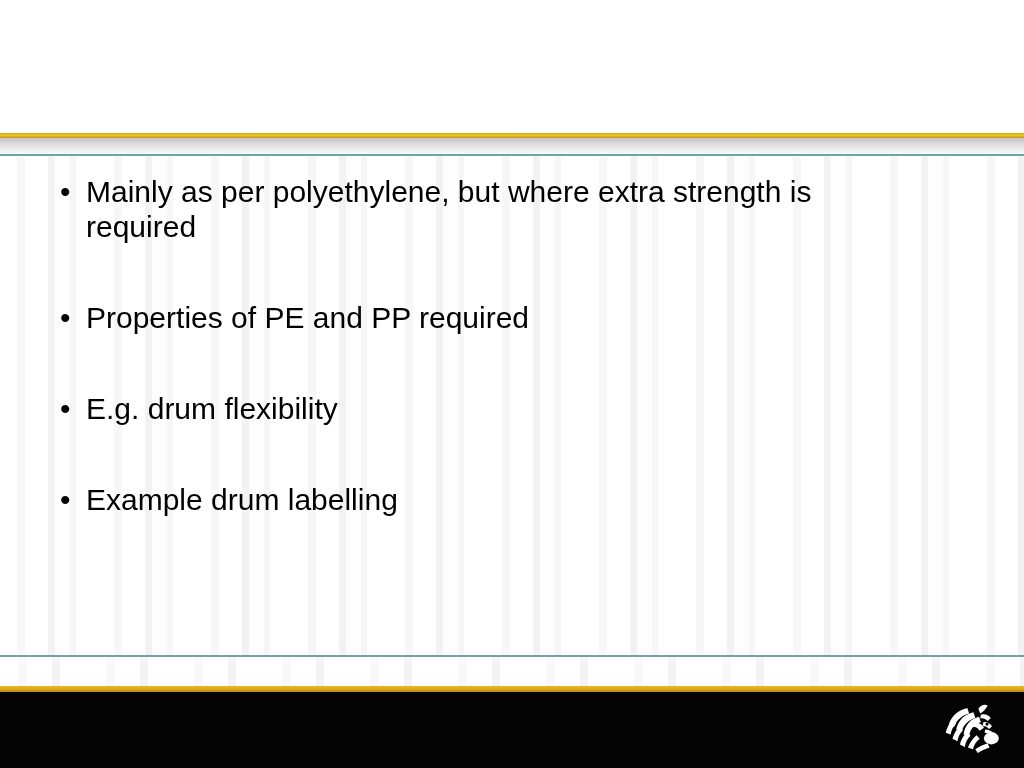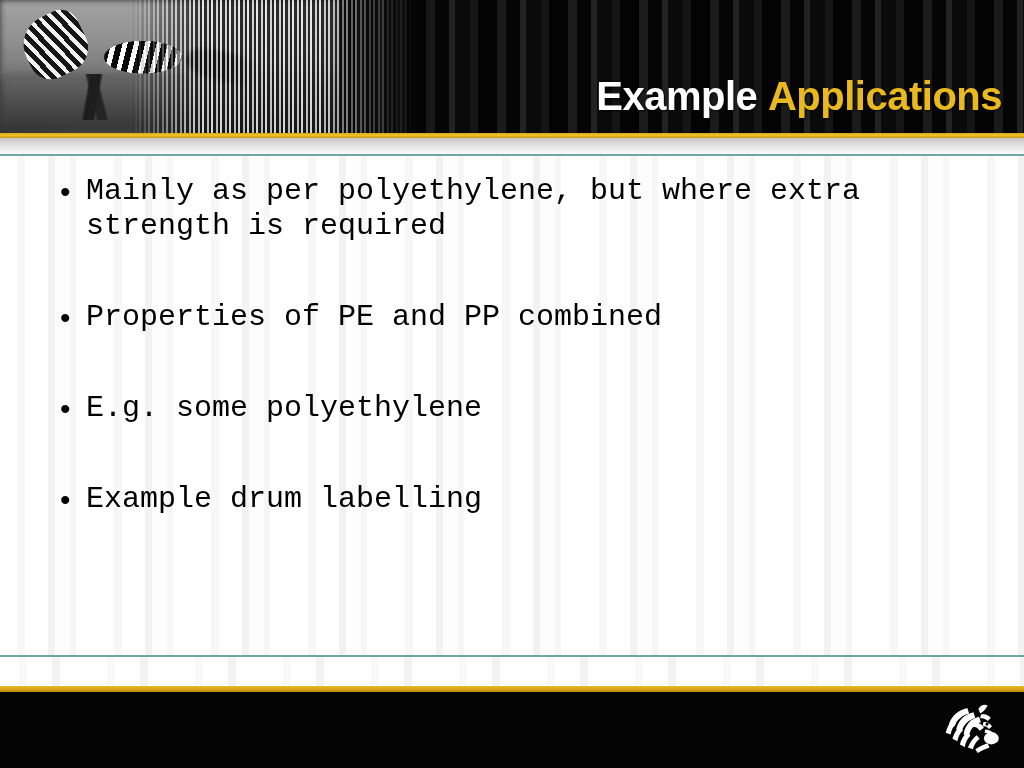--- a/index.html
+++ b/index.html
@@ -203,21 +203,21 @@
   }
   .bullet-item:last-child { margin-bottom:0; }
   .bullet-dot {
     flex:0 0 auto;
     width:26px;
     font-size:30px;
     line-height:1.17;
     color:#000000;
     user-select:none;
   }
-  .bullet-text { flex:1 1 auto;font-family:Liberation Mono, monospace; }
+  .bullet-text { flex:1 1 auto; }
 
   
   .teal-rule-bottom {
     position:absolute;
     left:0; top:655px;
     width:1024px; height:2px;
     background:#6ea6a6;
   }
   .footer-white {
     position:absolute;
@@ -249,61 +249,43 @@
     width:62px;
     height:58px;
   }
   .zebra-logo svg { display:block; width:100%; height:100%; }
 </style>
 </head>
 <body>
 
 <div class="slide">
 
-  <div class="header">
-
-    <div class="header-photo">
-      <div class="sky"></div>
-      <div class="ground"></div>
-      <div class="zebra-tail"></div>
-      <div class="zebra-body"></div>
-      <div class="zebra-neck"></div>
-      <div class="zebra-legs"></div>
-    </div>
-
-    <div class="header-barcode-fade"></div>
-    <div class="header-bars"></div>
-
-    <div class="header-title">
-      <span class="title-main">Example</span><span>&nbsp;</span><span class="title-accent">Applications</span>
-    </div>
-  </div>
 
   <div class="gold-rule-top"></div>
   <div class="grad-fade"></div>
   <div class="teal-rule-top"></div>
 
   <div class="body-area">
     <div class="body-stripes"></div>
 
     <div class="bullet-list">
 
       <div class="bullet-item">
         <span class="bullet-dot">•</span>
         <span class="bullet-text">Mainly as per polyethylene, but where extra strength is required</span>
       </div>
 
       <div class="bullet-item">
         <span class="bullet-dot">•</span>
-        <span class="bullet-text">Properties of PE and PP combined</span>
+        <span class="bullet-text">Properties of PE and PP required</span>
       </div>
 
       <div class="bullet-item">
         <span class="bullet-dot">•</span>
-        <span class="bullet-text">E.g. some polyethylene</span>
+        <span class="bullet-text">E.g. drum flexibility</span>
       </div>
 
       <div class="bullet-item">
         <span class="bullet-dot">•</span>
         <span class="bullet-text">Example drum labelling</span>
       </div>
 
     </div>
   </div>
 

